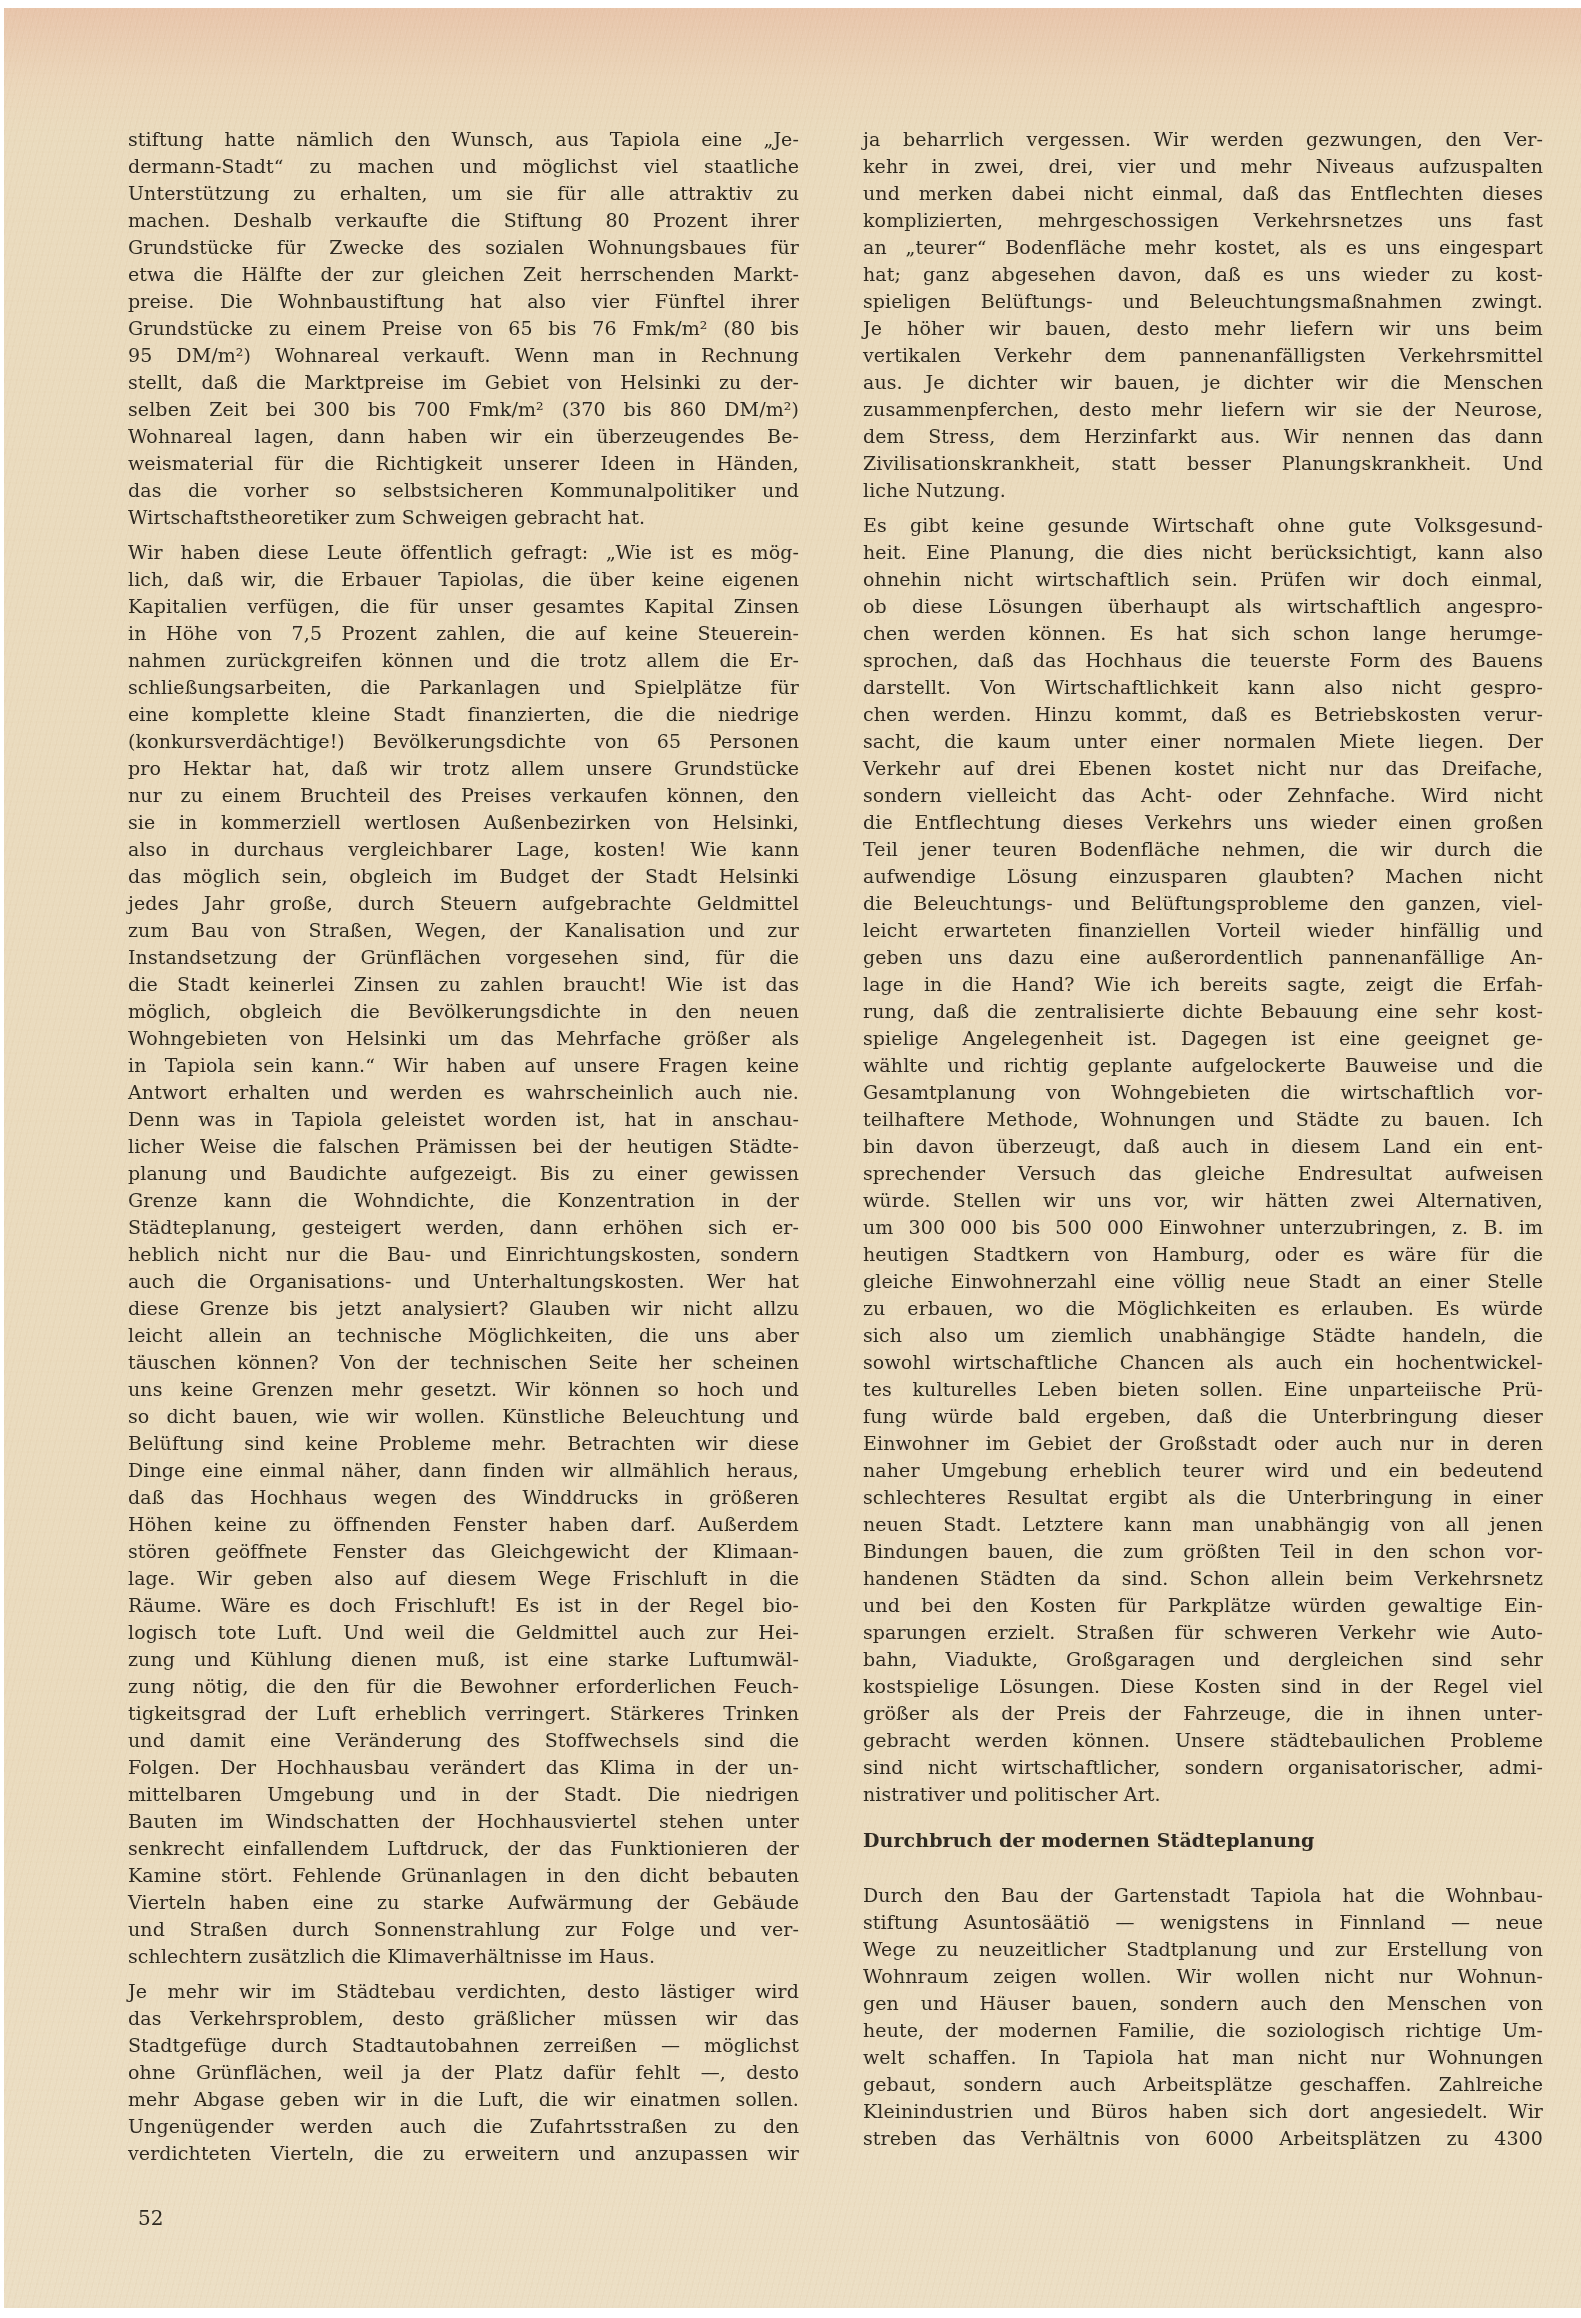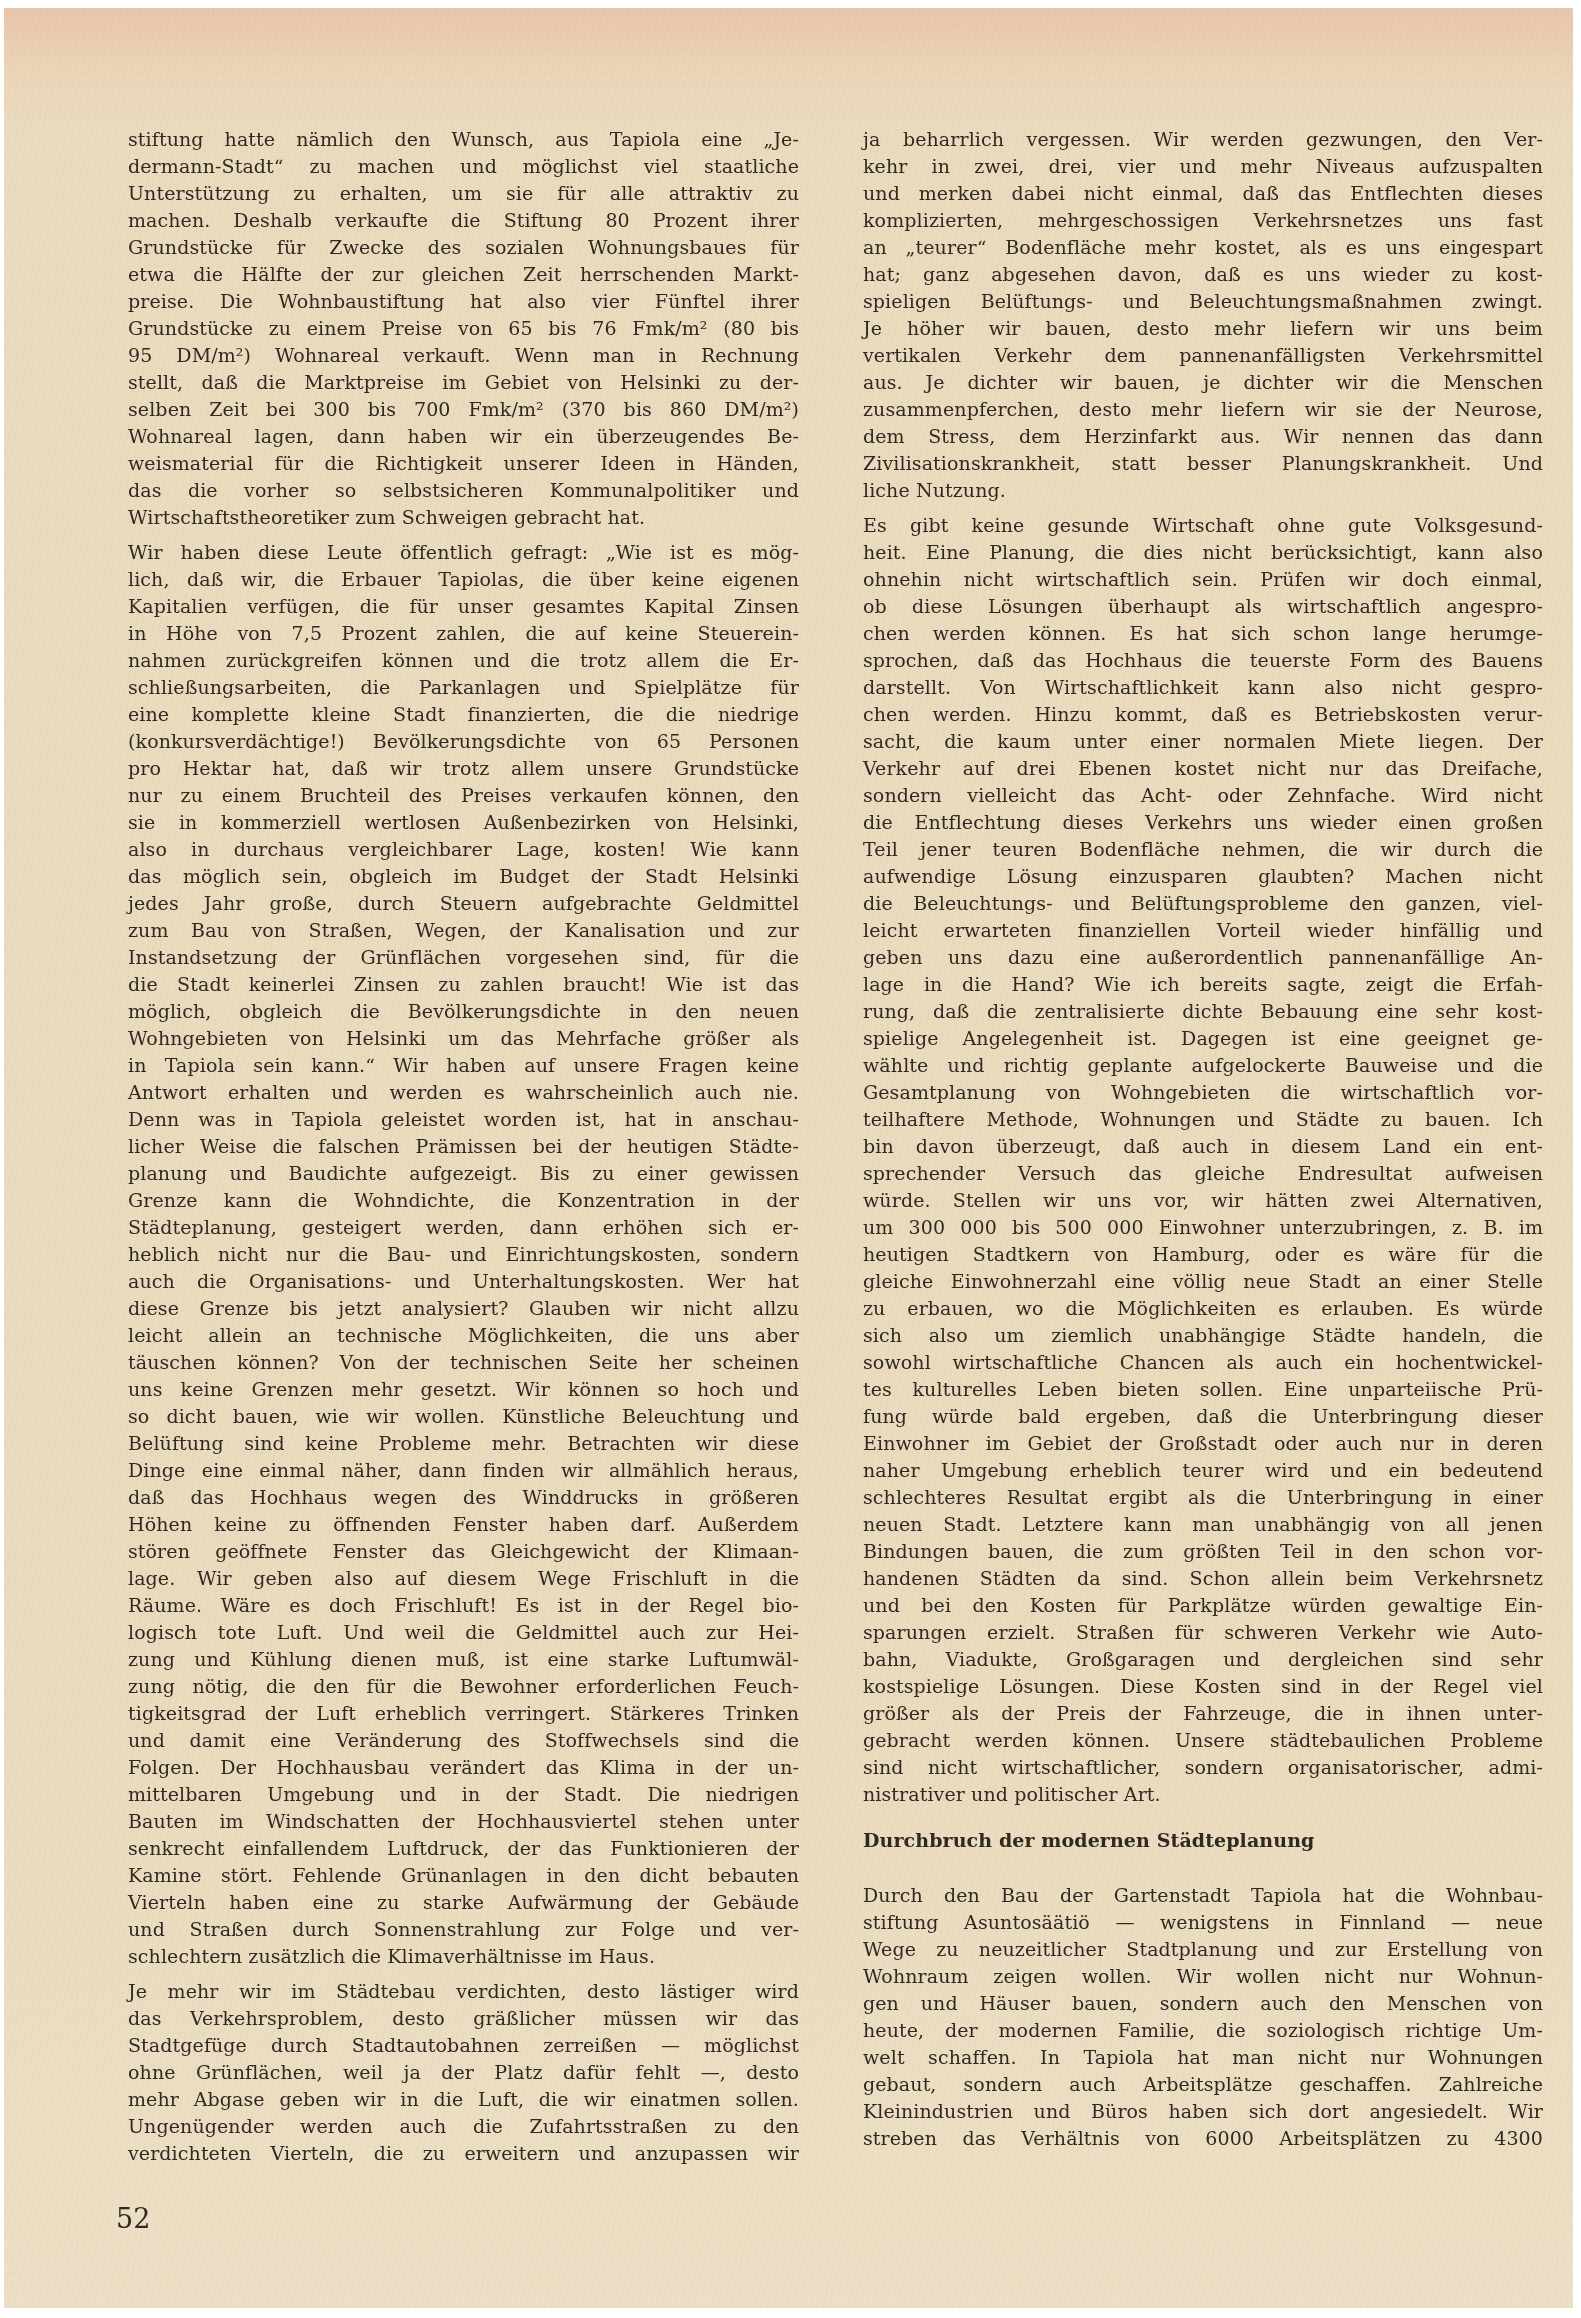--- a/index.html
+++ b/index.html
@@ -21,20 +21,21 @@
     width: 1569px;
     height: 2300px;
     background:
       linear-gradient(180deg,
         var(--paper-top) 0px,
         #e9ceb3 37px,
         #ebd6ba 74px,
         var(--paper-mid) 121px,
         var(--paper-mid) 1746px,
         var(--paper-bottom) 2300px);
+    padding-left: 8px;
   }
   
   .paper::before {
     content: "";
     position: absolute;
     inset: 0;
     background:
       repeating-linear-gradient(104deg, rgba(173,128,82,0.045) 0 1.3px, rgba(255,255,255,0) 1.3px 6px),
       repeating-linear-gradient(76deg, rgba(255,255,250,0.05) 0 0.7px, rgba(255,255,255,0) 0.7px 4px),
       repeating-linear-gradient(0deg, rgba(210,180,140,0.03) 0 2px, rgba(255,255,255,0) 2px 11.4px);
@@ -54,24 +55,24 @@
   .para.heading { margin-top: 19px; margin-bottom: 28px; font-weight: bold; }
   .line {
     text-align: justify;
     text-align-last: justify;
   }
   .line.endline, .heading .line {
     text-align-last: left;
   }
   .page-number {
     position: absolute;
-    left: 112px;
+    left: 134px;
     top: 2197px;
     color: var(--ink);
-    font-size: 27px;
+    font-size: 20px;
     line-height: 27px;
   }
 </style>
 </head>
 <body style="--paper-top: #e8c5ab; --paper-mid: #eadbbe; --paper-bottom: #ecdfc5; --ink: #2e2921;">
 
 <div class="paper">
   <div class="column column-left">
       <div class="para">
         <div class="line">stiftung hatte nämlich den Wunsch, aus Tapiola eine „Je-</div>

